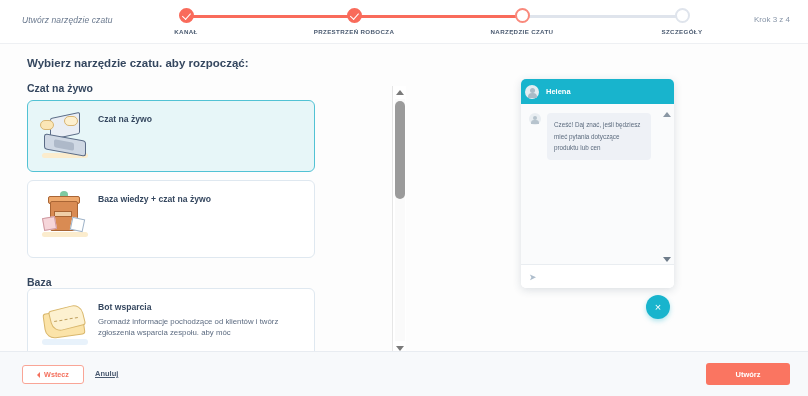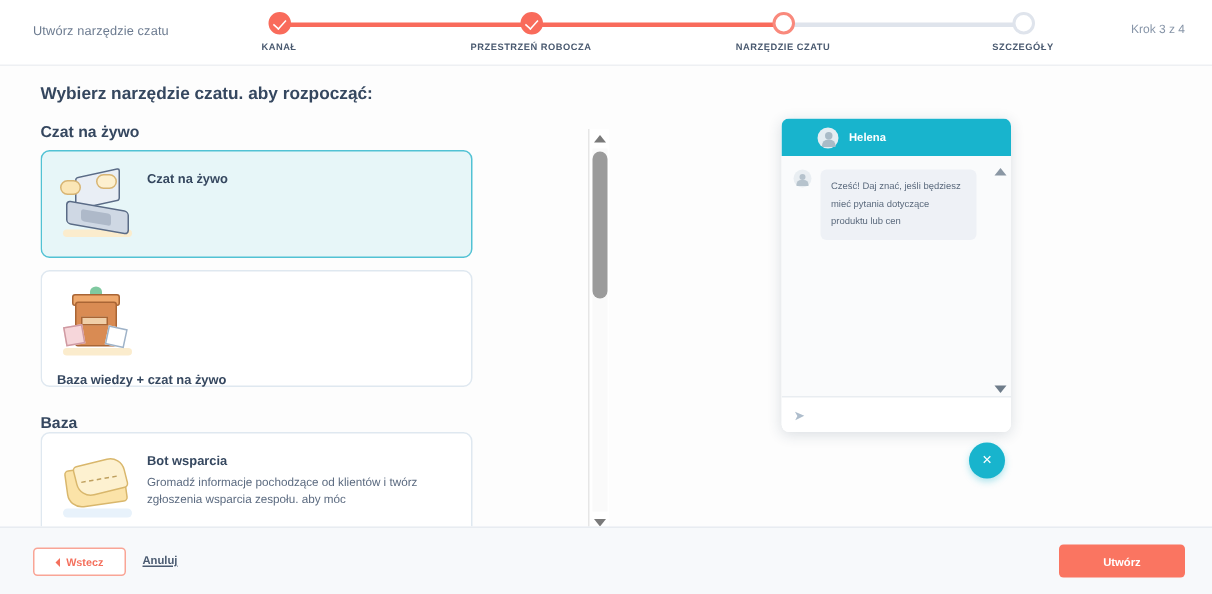--- a/index.html
+++ b/index.html
@@ -17,21 +17,21 @@
 
   
   .header {
     position: absolute; top: 0; left: 0;
     width: 808px; height: 44px;
     background: #ffffff;
     border-bottom: 1px solid #eef0f3;
   }
   .header-title {
     position: absolute; left: 22px; top: 15px;
-    font-size: 8.5px; color: #6b7a8f; letter-spacing: .1px;
+    font-size: 8.5px; color: #6b7a8f; letter-spacing: .1px; font-style: italic;
   }
   .header-step {
     position: absolute; right: 18px; top: 15px;
     font-size: 8px; color: #8795a8; padding-left: 32px;
   }
   .stepper {
     position: absolute; left: 178px; top: 8px;
     width: 500px; height: 32px;
   }
   .step-line {
@@ -100,21 +100,21 @@
     border: 1px solid #dfe8f0;
     border-radius: 6px;
     display: flex; align-items: flex-start;
     padding: 10px 12px 10px 10px;
   }
   .card.selected {
     background: #e7f6f8;
     border: 1.5px solid #52c2d4;
   }
   .card.c1 { top: 0;   height: 72px; }
-  .card.c2 { top: 80;  height: 78px; flex-direction: column; }
+  .card.c2 { top: 80;  height: 78px; }
   .card.c3 { top: 188px; height: 70px; }
 
   .card-icon {
     flex: 0 0 54px; height: 52px;
     position: relative; margin-right: 6px;
   }
   .card-body { padding-top: 3px; }
   .card-title {
     font-size: 8.6px; font-weight: bold; color: #35475f;
     margin-bottom: 4px;
@@ -243,21 +243,21 @@
   .chat {
     position: absolute; left: 521px; top: 79px;
     width: 153px; height: 209px;
     background: #ffffff;
     border-radius: 5px;
     box-shadow: 0 2px 9px rgba(40,60,90,.16);
     overflow: hidden;
   }
   .chat-head {
     height: 25px; background: #18b4cd;
-    display: flex; align-items: center; padding: 0 24px; text-align: right;
+    display: flex; align-items: center; padding: 0 4px; text-align: right;
   }
   .chat-avatar {
     width: 14px; height: 14px; border-radius: 50%;
     background: #e4edf2; margin-right: 7px; position: relative;
   }
   .chat-avatar::before {
     content:""; position:absolute; left:4.5px; top:3px;
     width:5px; height:5px; border-radius:50%; background:#a9bbc7;
   }
   .chat-avatar::after {

